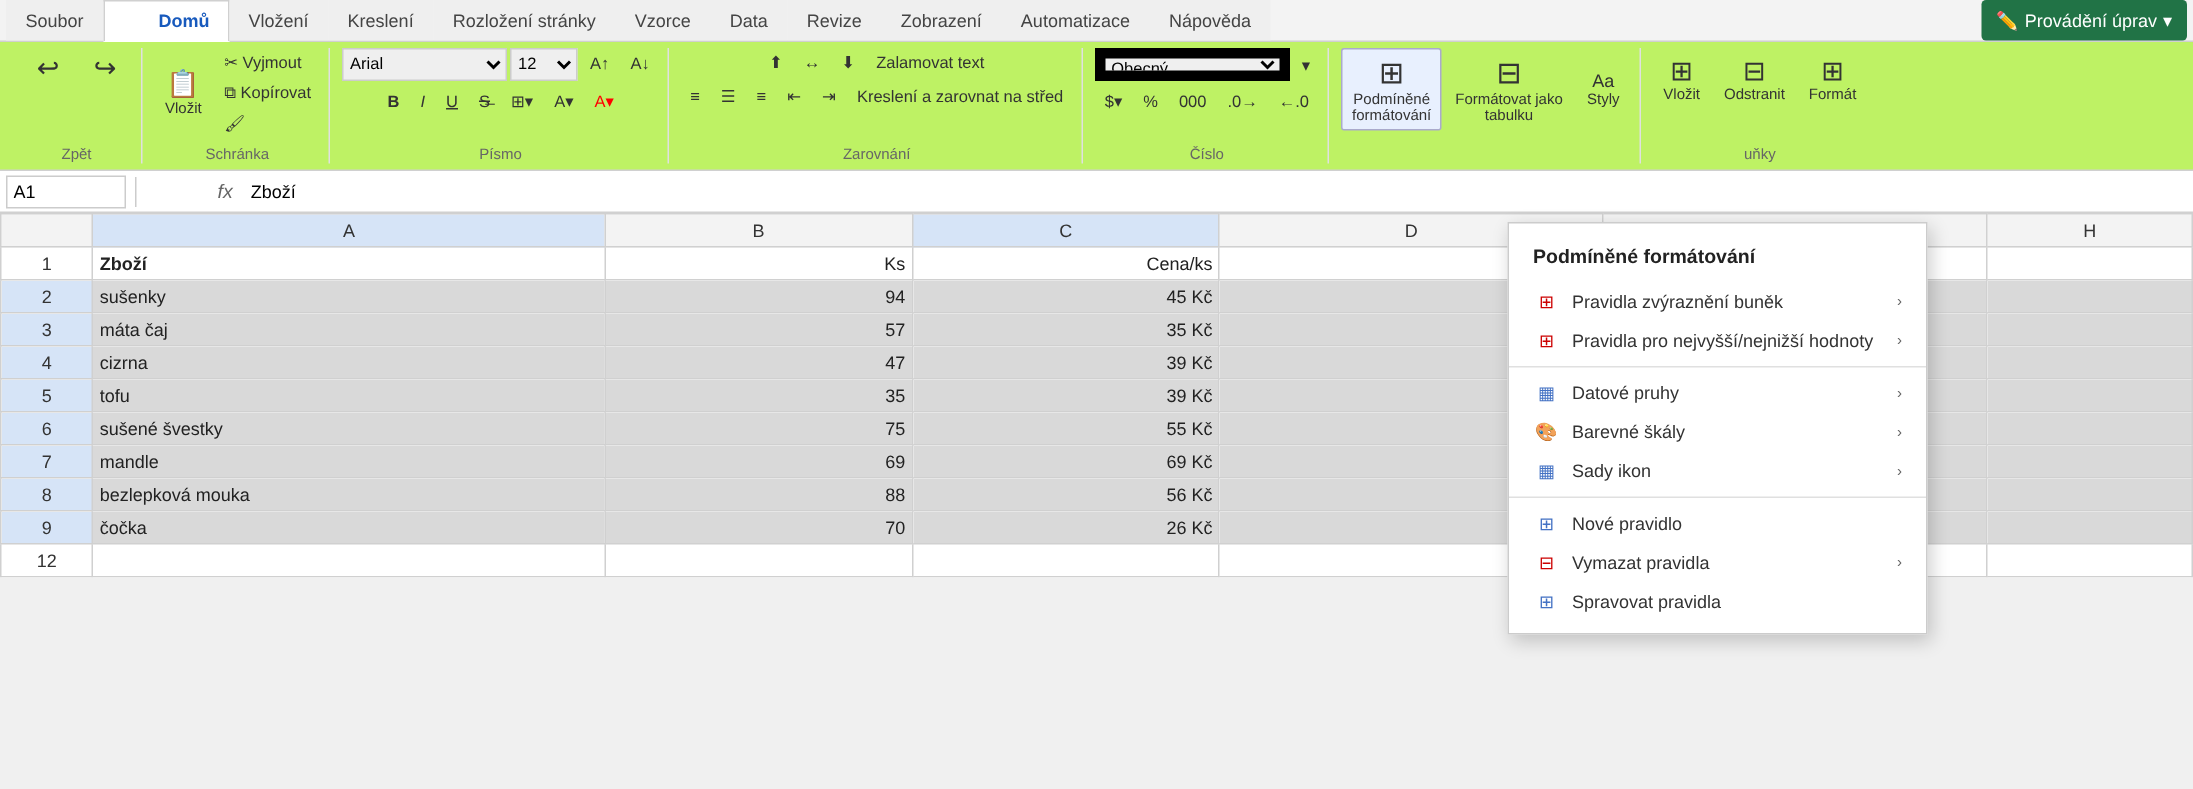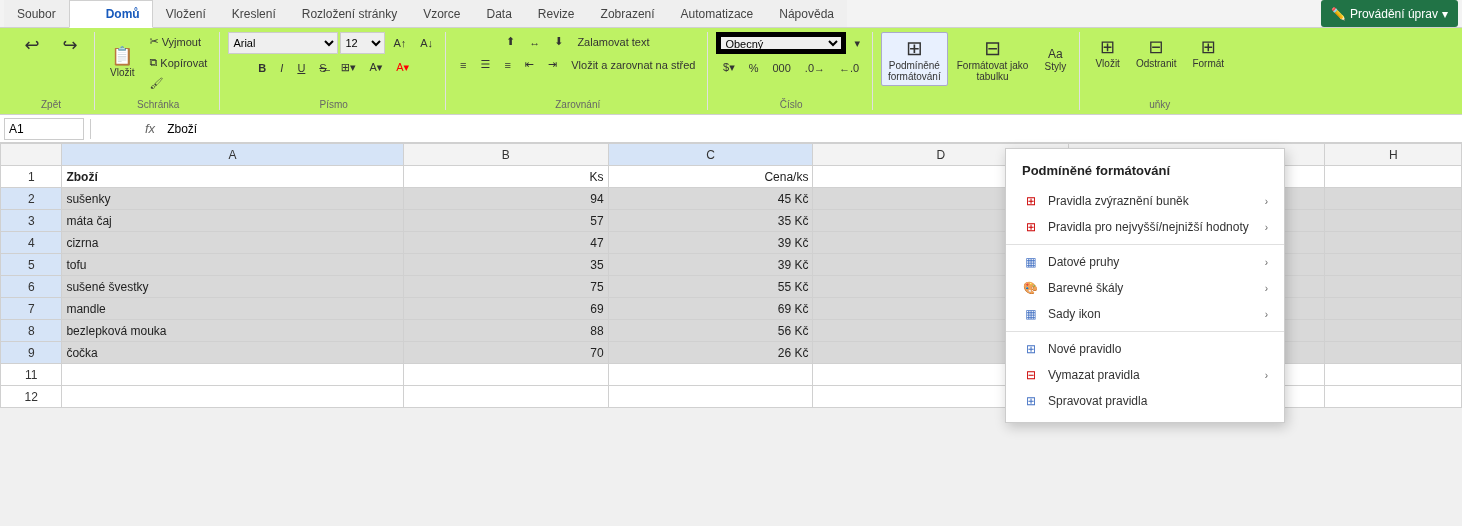--- a/index.html
+++ b/index.html
@@ -145,28 +145,28 @@
         <button class="ribbon-btn-sm">↔</button>
         <button class="ribbon-btn-sm">⬇</button>
         <button class="ribbon-btn-sm">Zalamovat text</button>
       </div>
       <div class="ribbon-row" style="margin-top:2px;">
         <button class="ribbon-btn-sm">≡</button>
         <button class="ribbon-btn-sm">☰</button>
         <button class="ribbon-btn-sm">≡</button>
         <button class="ribbon-btn-sm">⇤</button>
         <button class="ribbon-btn-sm">⇥</button>
-        <button class="ribbon-btn-sm">Vložit a zarovnat na střed</button>
+        <button class="ribbon-btn-sm">Kreslení a zarovnat na střed</button>
       </div>
       <span class="ribbon-group-label">Zarovnání</span>
     </div>
 
     <div class="ribbon-group">
       <div class="ribbon-row">
-        <select style="width:130px;height:22px;font-size:11px;border:5px solid #000000;">
+        <select style="width:130px;height:22px;font-size:11px;border:7px solid #000000;">
           <option>Obecný</option>
         </select>
         <button class="ribbon-btn-sm">▾</button>
       </div>
       <div class="ribbon-row" style="margin-top:2px;">
         <button class="ribbon-btn-sm">$▾</button>
         <button class="ribbon-btn-sm">%</button>
         <button class="ribbon-btn-sm">000</button>
         <button class="ribbon-btn-sm">.0→</button>
         <button class="ribbon-btn-sm">←.0</button>
@@ -320,37 +320,28 @@
           <tr class="data-row">
             <td class="row-num selected-row">9</td>
             <td>čočka</td>
             <td class="num">70</td>
             <td class="num">26 Kč</td>
             <td></td>
             <td></td>
             <td></td>
           </tr>
           <tr class="empty-row">
-            <td class="row-num">11</td>
+            <td class="row-num">12</td>
             <td></td>
             <td class=""></td>
             <td class=""></td>
             <td></td>
             <td></td>
             <td></td>
           </tr>
-          <tr class="empty-row">
-            <td class="row-num">12</td>
-            <td></td>
-            <td class=""></td>
-            <td class=""></td>
-            <td></td>
-            <td></td>
-            <td></td>
-          </tr>
         </tbody>
     </table>
   </div>
 </div>
 
 <div class="cf-menu">
   <div class="cf-menu-title">Podmíněné formátování</div>
   <div class="cf-menu-item">
     <div class="cf-menu-item-left">
       <span class="cf-icon" style="color:#cc0000;">⊞</span>

